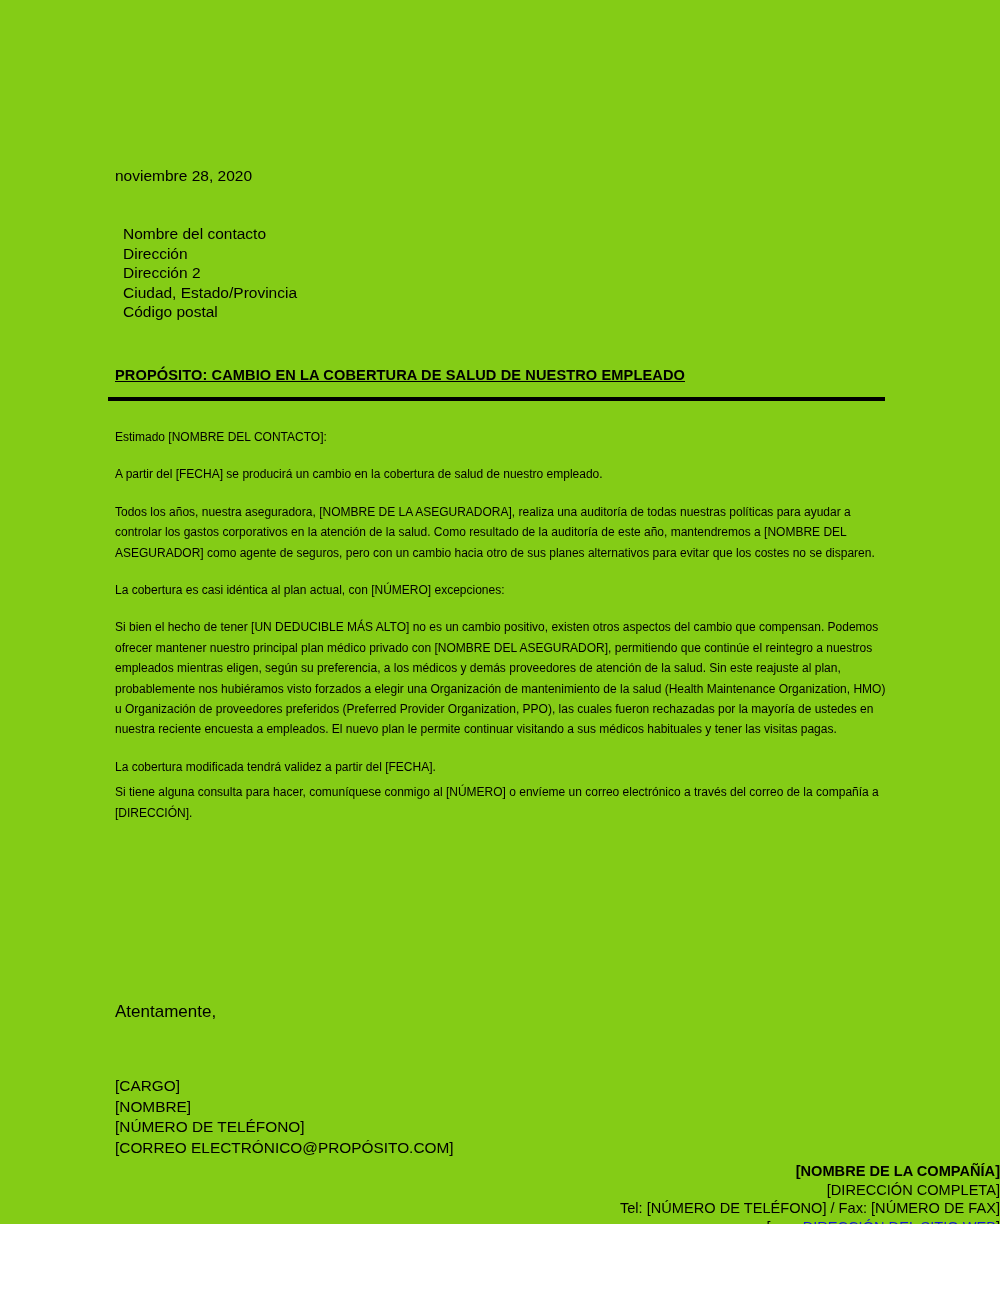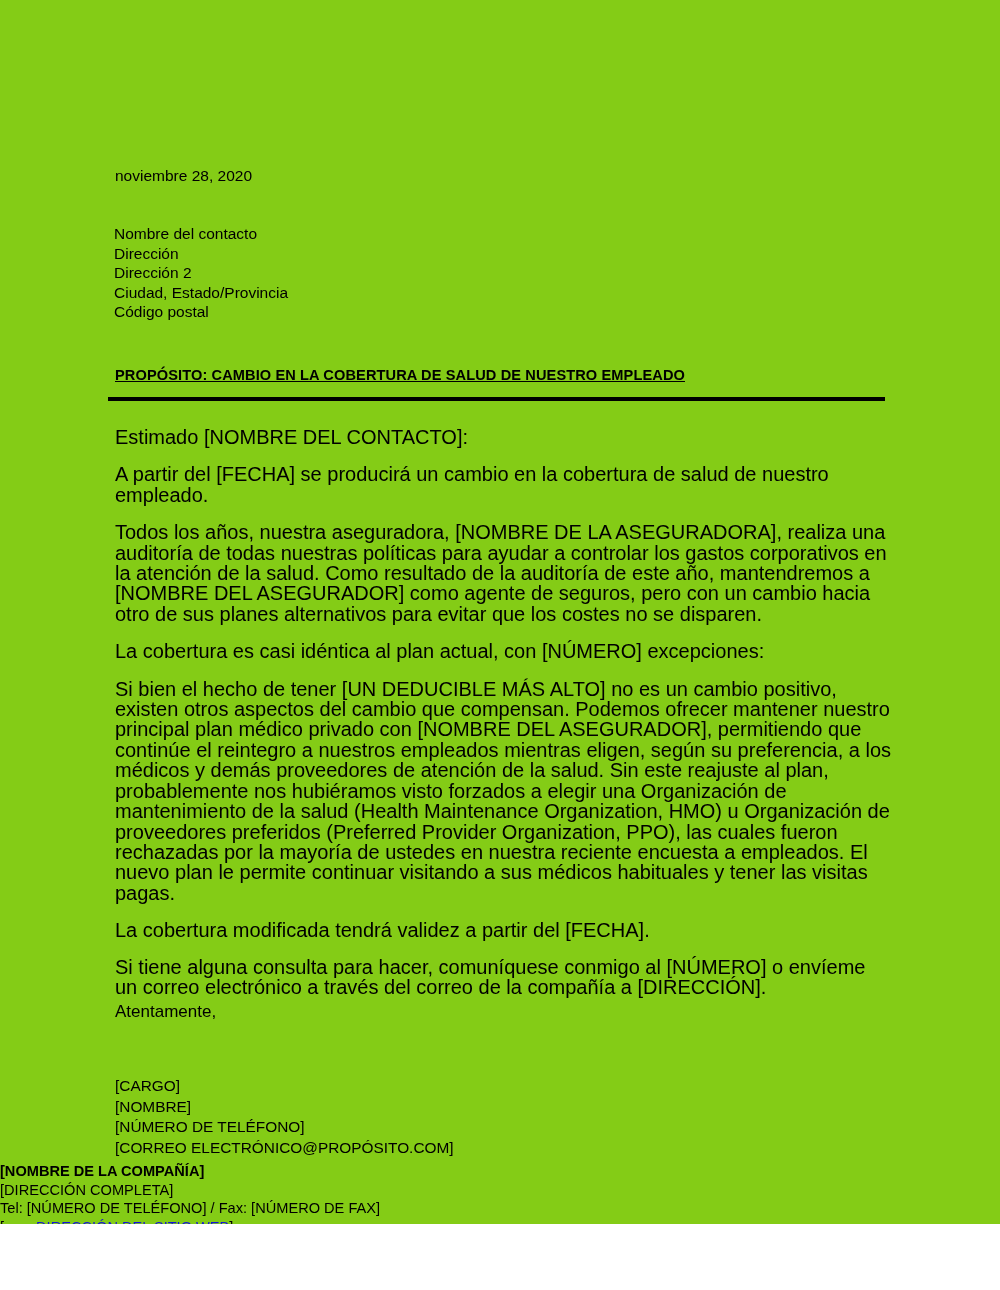--- a/index.html
+++ b/index.html
@@ -30,21 +30,21 @@
     position: absolute;
     left: 115px;
     top: 166px;
     font-size: 15.5px;
     line-height: 19px;
     white-space: nowrap;
   }
 
   .recipient-block {
     position: absolute;
-    left: 114px;
+    left: 123px;
     top: 224px;
     font-size: 15.5px;
     line-height: 19.6px;
   }
   .recipient-block div { white-space: nowrap; }
 
   .purpose-heading {
     position: absolute;
     left: 115px;
     top: 367px;
@@ -62,29 +62,29 @@
     width: 777px;
     height: 4px;
     background: #000000;
   }
 
   .content {
     position: absolute;
     left: 115px;
     top: 427px;
     width: 778px;
-    font-size: 20px;
+    font-size: 12px;
     line-height: 20.4px;
     text-align: left;
   }
 
   .para {
     margin: 0 0 17px 0;
   }
-  .para.tight { margin-bottom: 16px; }
+  .para.tight { margin-bottom: 5px; }
 
   
   .bullet-list {
     margin: 0 0 17px 0;
     padding: 0;
     list-style: none;
   }
   .bullet-item {
     position: relative;
     padding-left: 62px;
@@ -129,21 +129,21 @@
     font-size: 15.4px;
     line-height: 20.6px;
   }
   .signature-block div { white-space: nowrap; }
 
   .footer {
     position: absolute;
     left: 0;
     top: 1162px;
     width: 1000px;
-    text-align: left;
+    text-align: right;
     font-size: 14.6px;
     line-height: 18.6px;
   }
   .footer .company {
     font-weight: bold;
   }
   .footer-link {
     color: #1414d8;
     text-decoration: underline;
     margin-left: 32px;

